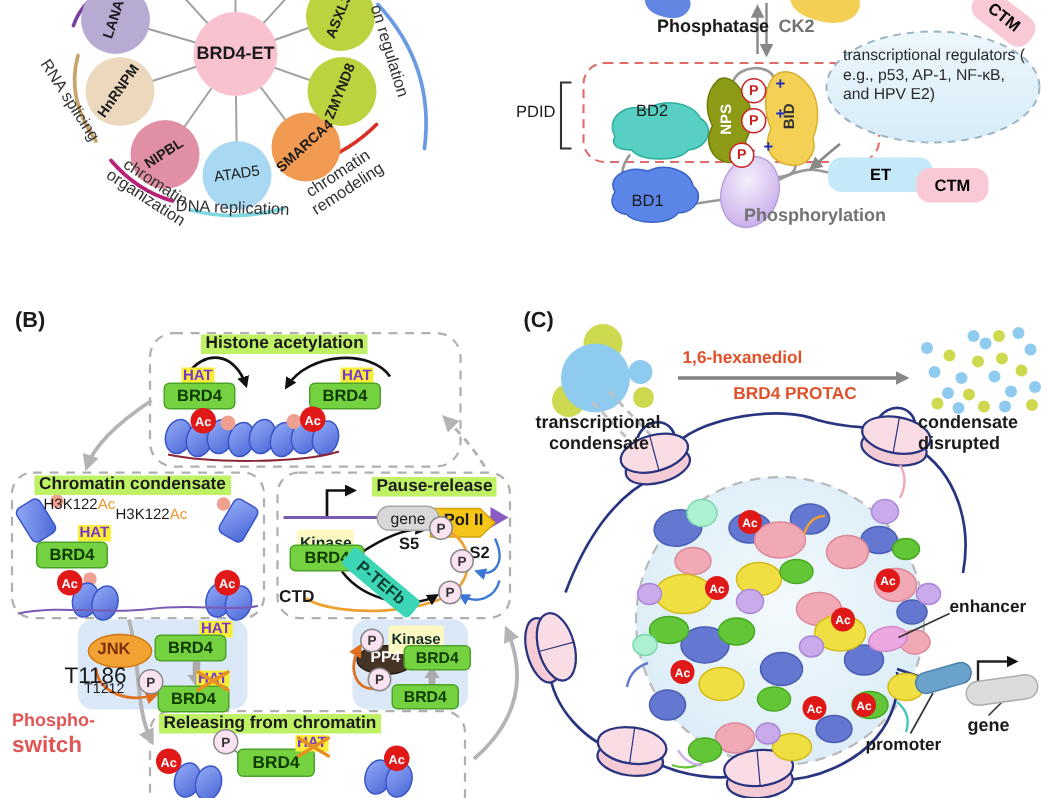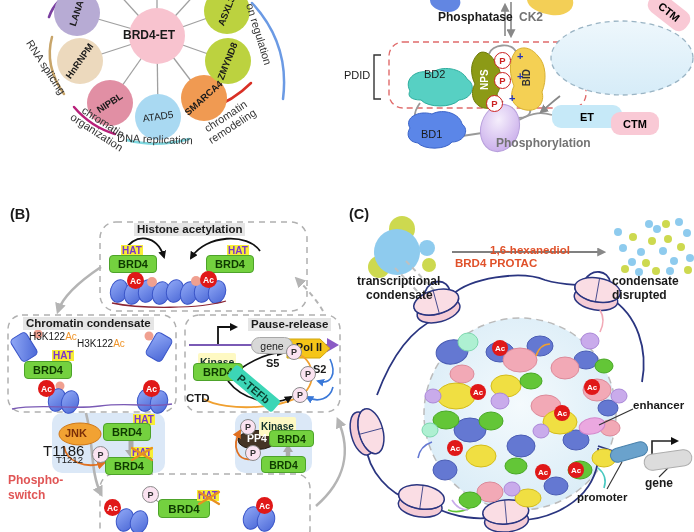--- a/index.html
+++ b/index.html
@@ -5,21 +5,21 @@
   html,body{margin:0;padding:0}
   #root{position:relative;width:694px;height:532px;background:#fff;overflow:hidden;font-family:"Liberation Sans",sans-serif}
   svg.layer{position:absolute;left:0;top:0}
   #art{z-index:1}
   #overlay{z-index:6;pointer-events:none}
   .t{position:absolute;font-family:"Liberation Sans",sans-serif;color:#1a1a1a;white-space:nowrap;z-index:3;line-height:1.12}
   .b{font-weight:bold}
   .red{color:#737373}
   .orr{color:#e0512a}
   .pswitch{color:#e05555}
-  .hl{background:#e5e5e5;padding:0 3px}
+  .hl{background:#bef264;padding:0 3px}
   .thl{background:#fef9c3;padding:4px 2px;border-radius:2px;color:#11302a}
   .hat{background:#f8ee35;color:#7a35cc;font-weight:bold;padding:0 1px;font-size:10px}
   .brd4{position:absolute;background:#74d13f;border:1px solid #4da32a;border-radius:4px;text-align:center;font-weight:bold;color:#0e3a00;z-index:3;font-family:"Liberation Sans",sans-serif;display:flex;align-items:center;justify-content:center}
   .ac{position:absolute;background:#e01818;color:#fff;border-radius:50%;font-weight:bold;display:flex;align-items:center;justify-content:center;z-index:4;font-family:"Liberation Sans",sans-serif}
   .pc{position:absolute;border-radius:50%;display:flex;align-items:center;justify-content:center;font-weight:bold;z-index:4;font-family:"Liberation Sans",sans-serif}
   .pcw{background:#fff;border:1.6px solid #cc2222;color:#cc2222}
   .pcp{background:#fbe3f1;border:1px solid #8a8a8a;color:#333}
   .cap{position:absolute;border-radius:9px;display:flex;align-items:center;justify-content:center;font-weight:bold;z-index:3;font-family:"Liberation Sans",sans-serif}
   .acsub{color:#f0952a}
 </style>
@@ -343,21 +343,21 @@
     <path d="M 652,458 L 652,441 L 677,441" fill="none" stroke="#222" stroke-width="1.6" marker-end="url(#mBlack)"></path>
     <g transform="translate(668,460) rotate(-8)">
           <rect x="-24" y="-8" width="48" height="16" rx="8" fill="#dcdcdc" stroke="#adadad" stroke-width="1"></rect>
         </g>
     <g transform="translate(629,452) rotate(-16)">
           <rect x="-19" y="-7" width="38" height="14" rx="7" fill="#6aa2cc" stroke="#4a82ac" stroke-width="1"></rect>
         </g>
   </g>
 </svg>
 
-<div class="t b" style="left:123px;top:29px;width:68px;font-size:12px">BRD4-ET</div>
+<div class="t b" style="left:123px;top:29px;width:68px;text-align:center;font-size:12px">BRD4-ET</div>
 <div class="t b" style="left:55px;top:8px;width:44px;text-align:center;font-size:9.5px;transform:rotate(-72deg)">LANA</div>
 <div class="t b" style="left:53px;top:56px;width:54px;text-align:center;font-size:9.5px;transform:rotate(-55deg)">HnRNPM</div>
 <div class="t b" style="left:88px;top:98px;width:44px;text-align:center;font-size:9.5px;transform:rotate(-33deg)">NIPBL</div>
 <div class="t" style="left:136px;top:111px;width:44px;text-align:center;font-size:10px;transform:rotate(-8deg)">ATAD5</div>
 <div class="t b" style="left:175px;top:93px;width:58px;text-align:center;font-size:9.5px;transform:rotate(-42deg)">SMARCA4</div>
 <div class="t b" style="left:201px;top:56px;width:54px;text-align:center;font-size:9.5px;transform:rotate(-68deg)">ZMYND8</div>
 <div class="t b" style="left:205px;top:6px;width:44px;text-align:center;font-size:9.5px;transform:rotate(-68deg)">ASXL3</div>
 <div class="t" style="left:5px;top:61px;width:82px;text-align:center;font-size:11px;color:#333;transform:rotate(57deg)">RNA splicing</div>
 <div class="t" style="left:58px;top:115px;width:84px;text-align:center;font-size:11px;color:#333;transform:rotate(33deg);white-space:normal">
   <div>chromatin</div>
@@ -374,20 +374,21 @@
 <div class="t b red" style="left:519px;top:11px;font-size:12px">CK2</div>
 <div class="t" style="left:344px;top:69px;font-size:11px">PDID</div>
 <div class="t" style="left:424px;top:68px;font-size:11px">BD2</div>
 <div class="t b" style="left:470px;top:74px;width:30px;text-align:center;font-size:10px;color:#fff;transform:rotate(-90deg)">NPS</div>
 <div class="t b" style="left:512px;top:72px;width:30px;text-align:center;font-size:10px;color:#333;transform:rotate(-90deg)">BID</div>
 <div class="t" style="left:421px;top:128px;font-size:11px">BD1</div>
 <div class="cap" style="left:552px;top:105px;width:70px;height:23px;background:#c6e9f8;font-size:11px">ET</div>
 <div class="cap" style="left:611px;top:112px;width:48px;height:23px;background:#f9c9d5;font-size:11px">CTM</div>
 <div class="cap" style="left:646px;top:1px;width:46px;height:22px;background:#f9c9d5;font-size:11px;transform:rotate(38deg)">CTM</div>
 <div class="t b red" style="left:496px;top:137px;font-size:12px">Phosphorylation</div>
+<div class="t" style="left:562px;top:31px;width:122px;font-size:10.5px;color:#2a2a2a;white-space:normal;line-height:1.22">transcriptional regulators ( e.g., p53, AP-1, NF-κB, and HPV E2)</div>
 <div class="t b red" style="left:508px;top:52px;font-size:11px">-</div>
 <div class="t b red" style="left:508px;top:72px;font-size:11px">-</div>
 <div class="t b red" style="left:500px;top:94px;font-size:11px">-</div>
 <div class="t b" style="left:517px;top:50px;font-size:11px;color:#2233bb">+</div>
 <div class="t b" style="left:517px;top:70px;font-size:11px;color:#2233bb">+</div>
 <div class="t b" style="left:509px;top:92px;font-size:11px;color:#2233bb">+</div>
 <div class="pc pcw" style="left:494px;top:52px;width:15px;height:15px;font-size:9.5px">P</div>
 <div class="pc pcw" style="left:494px;top:72px;width:15px;height:15px;font-size:9.5px">P</div>
 <div class="pc pcw" style="left:486px;top:95px;width:15px;height:15px;font-size:9.5px">P</div>
 
@@ -427,40 +428,41 @@
 
 <div class="t b" style="left:65px;top:427px;font-size:11px;color:#7a2e08">JNK</div>
 <div class="t hat" style="left:133px;top:414px">HAT</div>
 <div class="brd4" style="left:103px;top:423px;width:46px;height:16px;font-size:11px">BRD4</div>
 <div class="t" style="left:43px;top:443px;font-size:15px">T1186</div>
 <div class="t" style="left:56px;top:455px;font-size:9.5px">T1212</div>
 <div class="pc pcp" style="left:92px;top:446px;width:15px;height:15px;font-size:9px">P</div>
 <div class="t hat" style="left:131px;top:447px">HAT</div>
 <div class="brd4" style="left:105px;top:457px;width:46px;height:16px;font-size:11px">BRD4</div>
 <div class="t b pswitch" style="left:8px;top:474px;font-size:12px">Phospho-</div>
-<div class="t b pswitch" style="left:8px;top:489px;font-size:12px">switch</div>
+<div class="t b pswitch" style="left:8px;top:489px;font-size:15px">switch</div>
 
 <div class="t b thl" style="left:259px;top:417px;font-size:10px">Kinase</div>
 <div class="t b" style="left:242px;top:433px;width:30px;text-align:center;font-size:10.5px;color:#fff">PP4</div>
 <div class="brd4" style="left:269px;top:430px;width:43px;height:15px;font-size:10.5px">BRD4</div>
 <div class="brd4" style="left:261px;top:456px;width:43px;height:15px;font-size:10.5px">BRD4</div>
 <div class="pc pcp" style="left:240px;top:419px;width:14px;height:14px;font-size:9px">P</div>
 <div class="pc pcp" style="left:245px;top:445px;width:14px;height:14px;font-size:9px">P</div>
 
+<div class="t b hl" style="left:106px;top:476px;font-size:11.5px">Releasing from chromatin</div>
 <div class="pc pcp" style="left:142px;top:486px;width:15px;height:15px;font-size:9px">P</div>
 <div class="brd4" style="left:158px;top:499px;width:50px;height:17px;font-size:11.5px">BRD4</div>
 <div class="t hat" style="left:197px;top:490px">HAT</div>
 <div class="ac" style="left:104px;top:499px;width:17px;height:17px;font-size:8.5px">Ac</div>
 <div class="ac" style="left:256px;top:497px;width:17px;height:17px;font-size:8.5px">Ac</div>
 
 <div class="t b" style="left:349px;top:206px;font-size:14.5px">(C)</div>
 <div class="t b" style="left:357px;top:275px;font-size:12px">transcriptional</div>
 <div class="t b" style="left:366px;top:289px;font-size:12px">condensate</div>
-<div class="t b orr" style="left:455px;top:244px;width:150px;text-align:center;font-size:11.5px">1,6-hexanediol</div>
-<div class="t b orr" style="left:455px;top:257px;width:150px;text-align:left;font-size:11.5px">BRD4 PROTAC</div>
+<div class="t b orr" style="left:455px;top:233px;width:150px;font-size:11.5px">1,6-hexanediol</div>
+<div class="t b orr" style="left:455px;top:257px;width:150px;text-align:center;font-size:11.5px">BRD4 PROTAC</div>
 <div class="t b" style="left:612px;top:275px;font-size:12px">condensate</div>
 <div class="t b" style="left:612px;top:289px;font-size:12px">disrupted</div>
 <div class="t b" style="left:633px;top:399px;font-size:11.5px">enhancer</div>
 <div class="t b" style="left:645px;top:477px;font-size:12px">gene</div>
 <div class="t b" style="left:577px;top:491px;font-size:11.5px">promoter</div>
 <div class="ac" style="left:470px;top:384px;width:16px;height:16px;font-size:8px">Ac</div>
 <div class="ac" style="left:554px;top:405px;width:16px;height:16px;font-size:8px">Ac</div>
 <div class="ac" style="left:584px;top:379px;width:16px;height:16px;font-size:8px">Ac</div>
 <div class="ac" style="left:568px;top:462px;width:16px;height:16px;font-size:8px">Ac</div>
 <div class="ac" style="left:535px;top:464px;width:16px;height:16px;font-size:8px">Ac</div>

